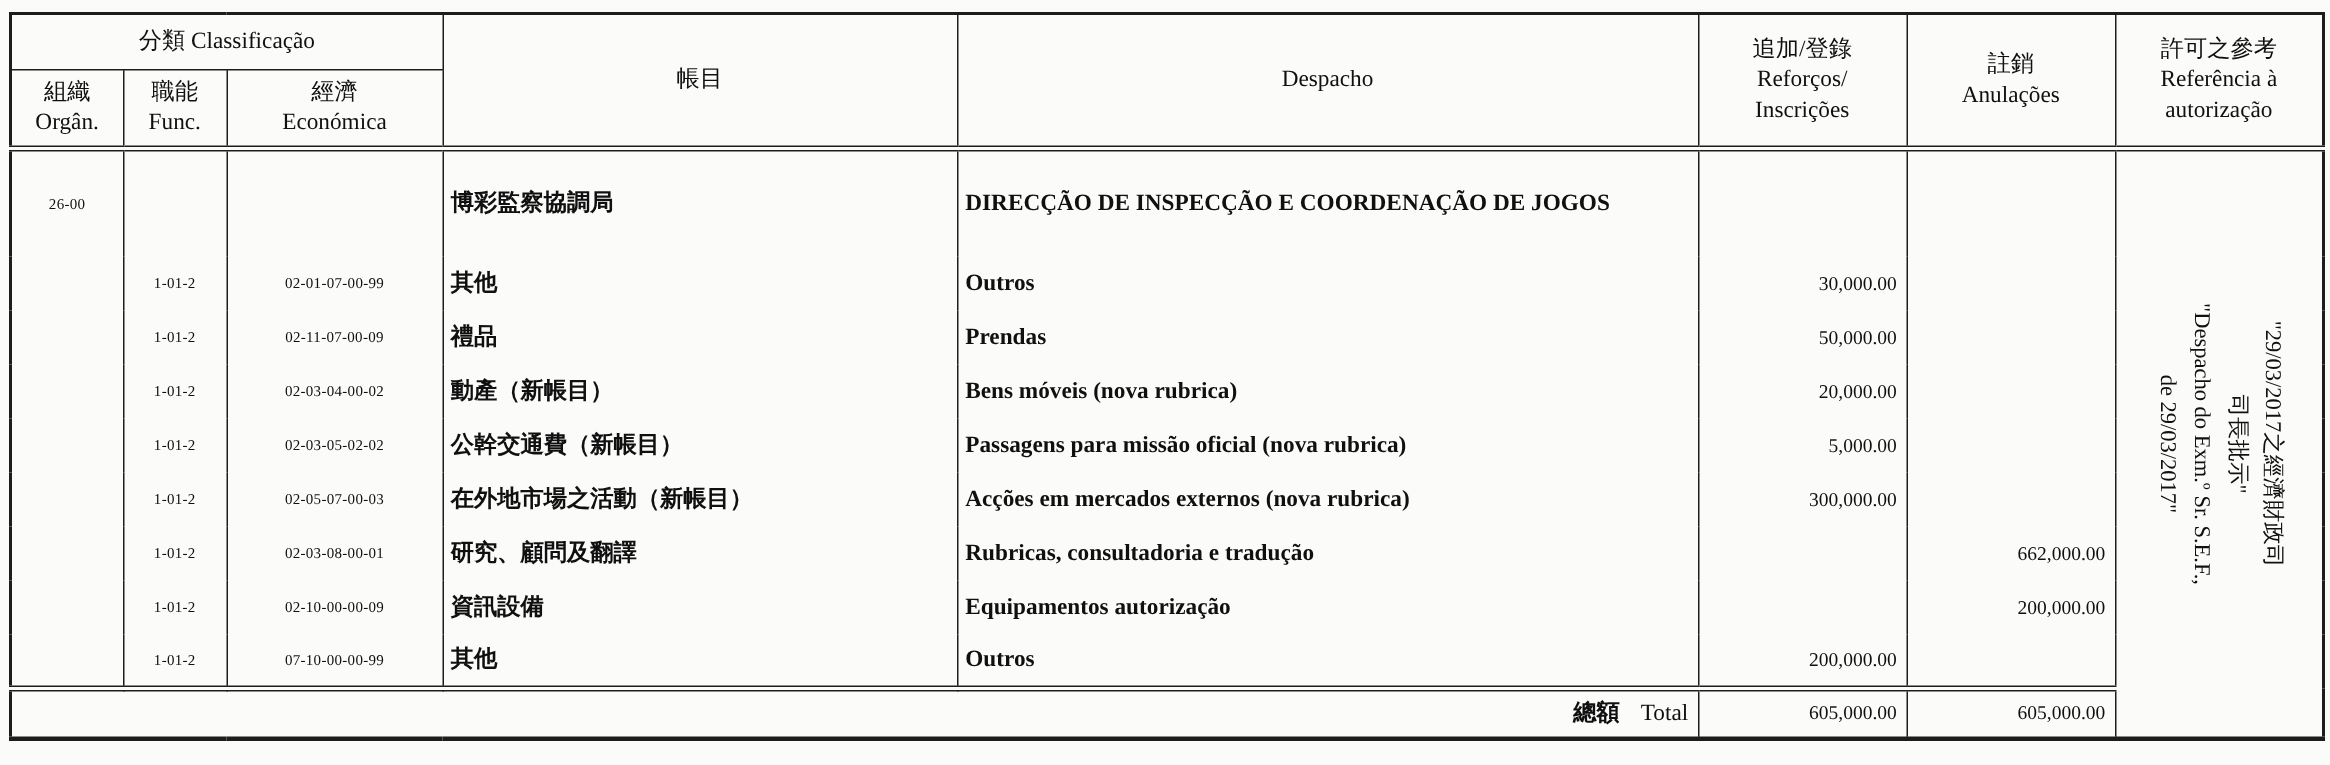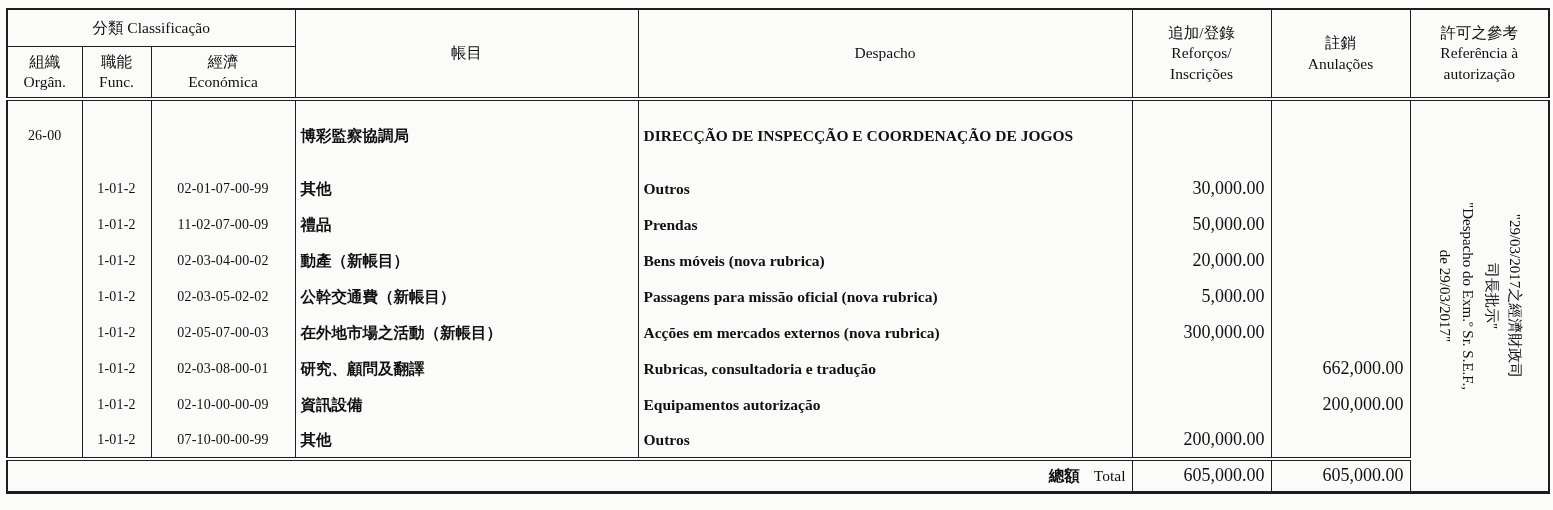--- a/index.html
+++ b/index.html
@@ -33,23 +33,23 @@
     overflow: hidden;
   }
   
   thead th { border: 1px solid #1d1d1d; text-align: center; }
   thead tr.h1 th.classif { border-bottom: 1px solid #1d1d1d; }
   thead th.span2 { border-bottom: 4px double #1d1d1d; }
   thead tr.h2 th { border-bottom: 4px double #1d1d1d; }
   
   tbody td { border-left: 1px solid #1d1d1d; border-right: 1px solid #1d1d1d; border-top: 0; border-bottom: 0; }
   tbody tr.dept td { vertical-align: middle; }
-  td.code { text-align: center; font-size: 14px; letter-spacing: 0.2px; }
+  td.code { text-align: center; font-size: 10px; letter-spacing: 0.2px; }
   td.txt  { text-align: left; padding-left: 5px; font-weight: bold; }
-  td.num  { text-align: right; padding-right: 6px; font-size: 18px; }
+  td.num  { text-align: right; padding-right: 6px; font-size: 13px; }
   tr.total td { border-top: 4px double #1d1d1d; }
   tr.total td.label { text-align: right; padding-right: 6px; }
   tr.total td.label .zh { margin-right: 14px; font-weight: bold; }
   
   td.auth-cell { position: relative; overflow: visible; }
   .auth-rot {
     position: absolute;
     top: 50%; left: 50%;
     transform: translate(-50%, -50%) rotate(90deg);
     width: 320px;
@@ -139,21 +139,21 @@
         <td class="code">1-01-2</td>
         <td class="code">02-01-07-00-99</td>
         <td class="txt">其他</td>
         <td class="txt">Outros</td>
         <td class="num">30,000.00</td>
         <td class="num"></td>
       </tr>
       <tr style="height:36px">
         <td></td>
         <td class="code">1-01-2</td>
-        <td class="code">11-02-07-00-09</td>
+        <td class="code">02-11-07-00-09</td>
         <td class="txt">禮品</td>
         <td class="txt">Prendas</td>
         <td class="num">50,000.00</td>
         <td class="num"></td>
       </tr>
       <tr style="height:36px">
         <td></td>
         <td class="code">1-01-2</td>
         <td class="code">02-03-04-00-02</td>
         <td class="txt">動產（新帳目）</td>

